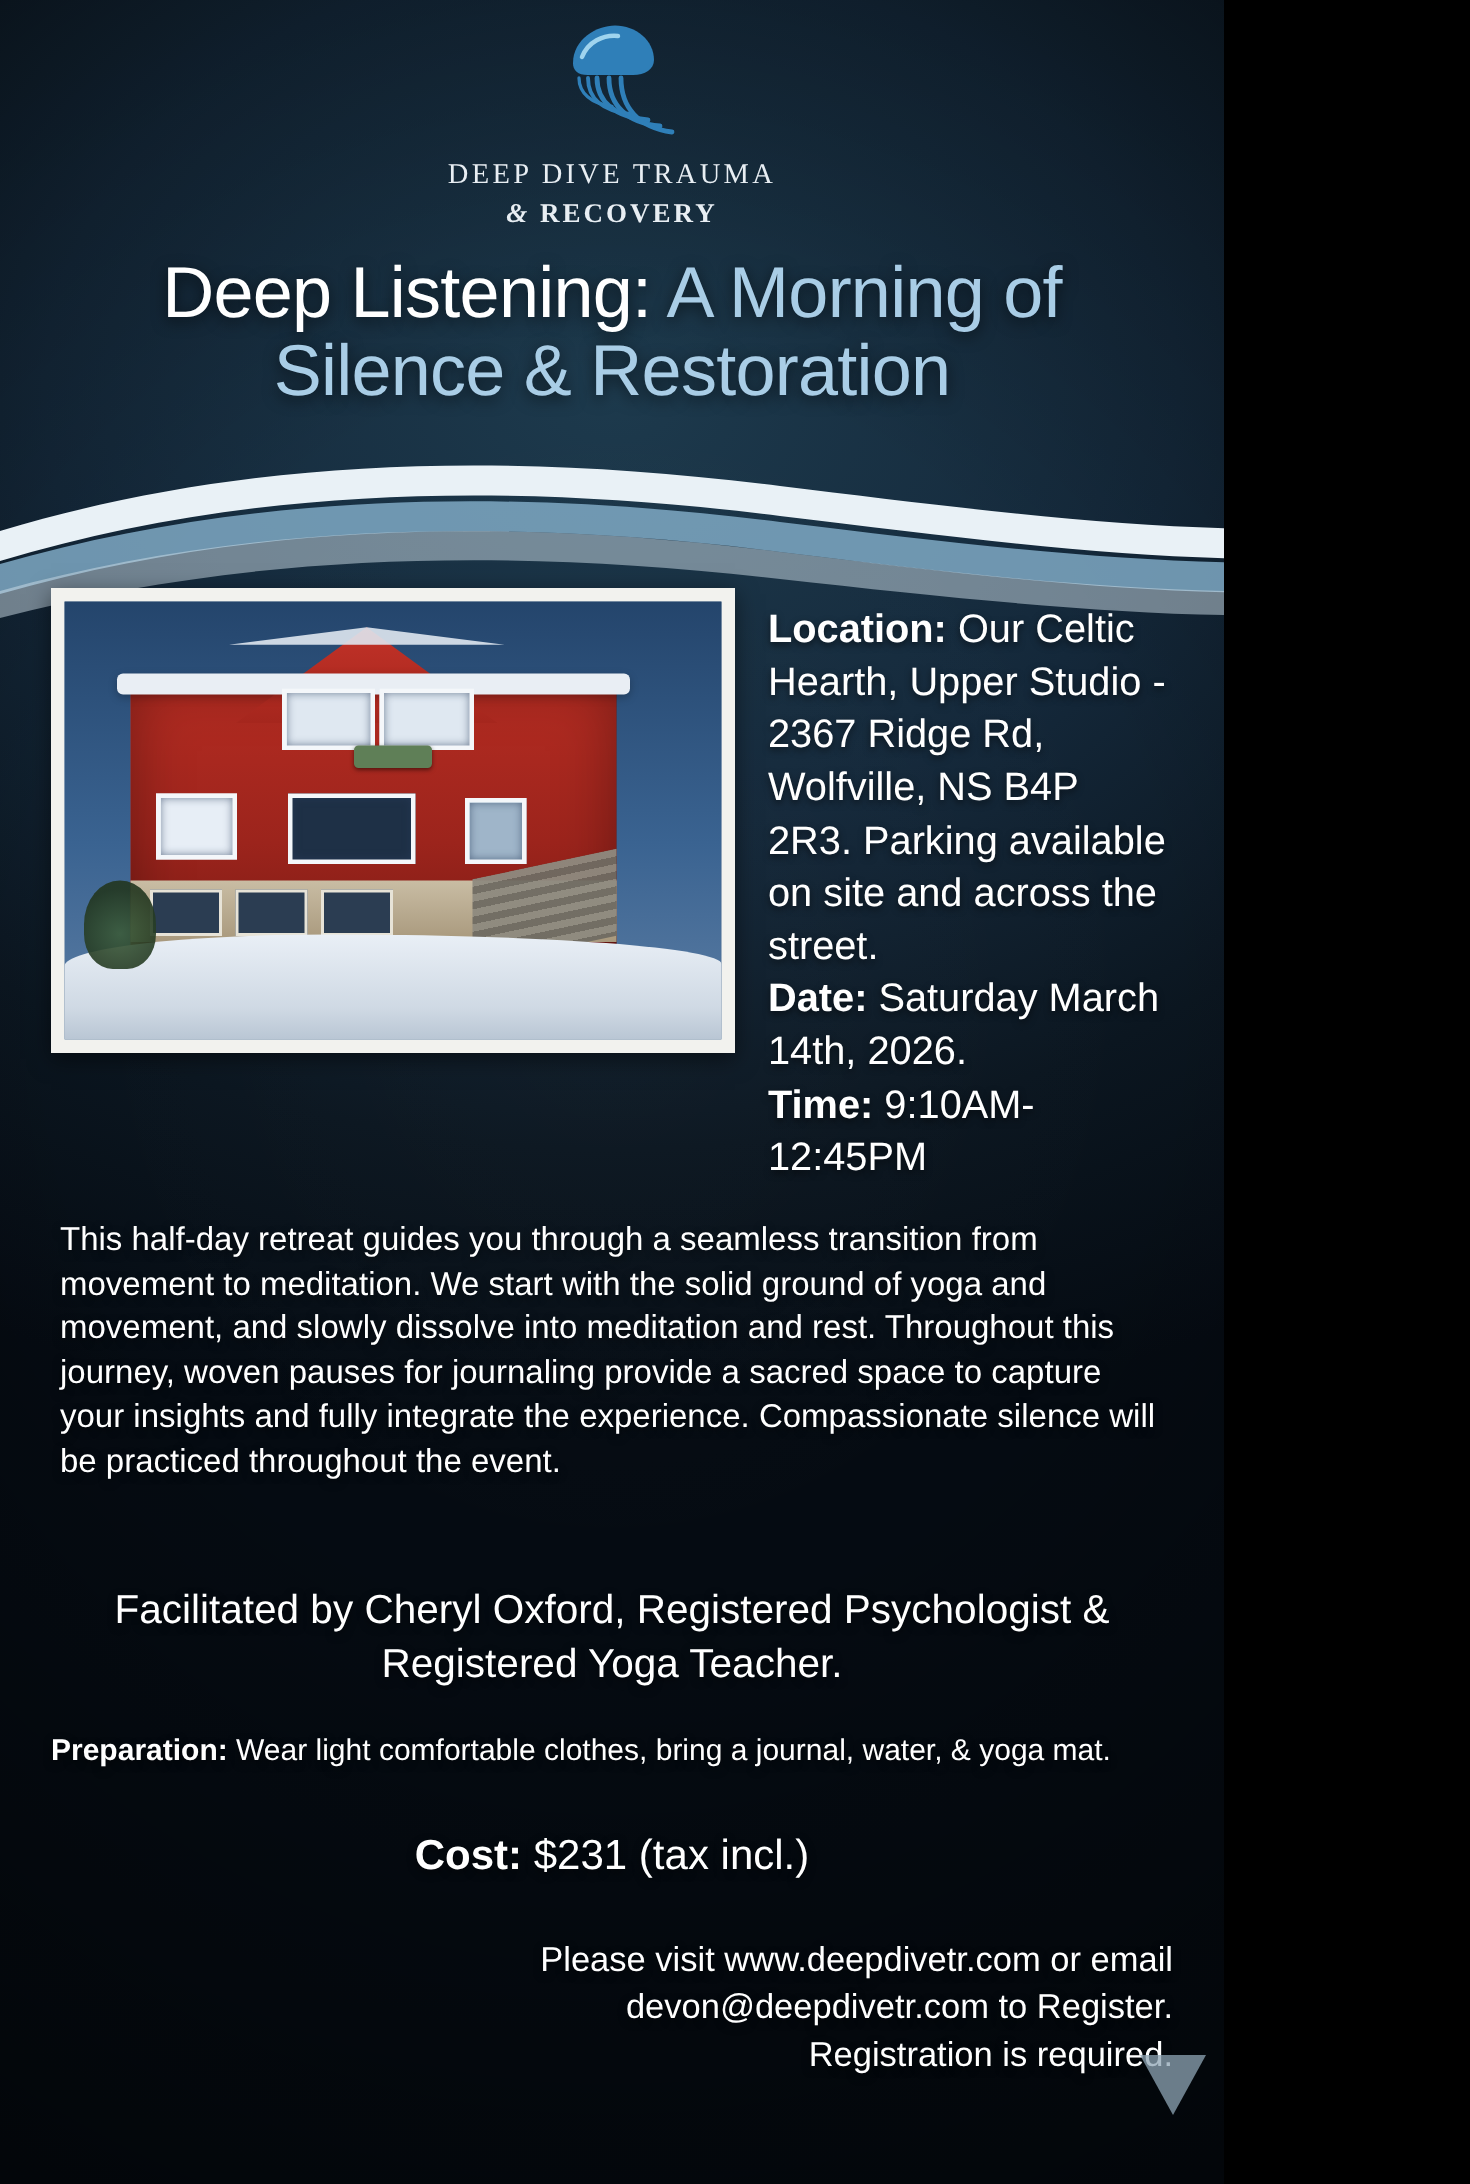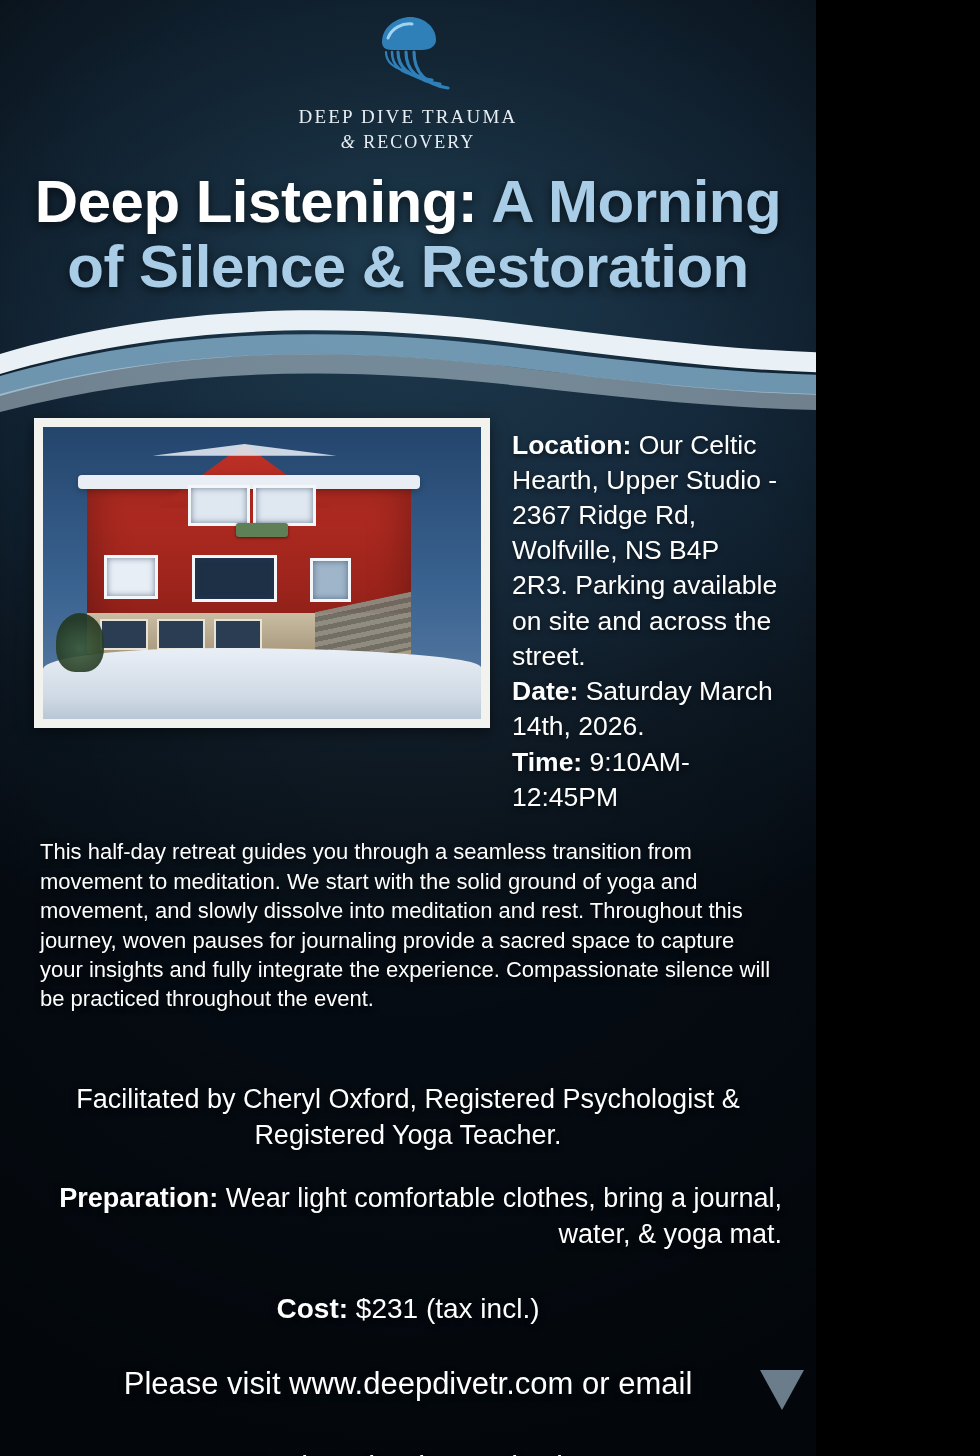--- a/index.html
+++ b/index.html
@@ -45,35 +45,36 @@
     color: #e8eef3;
     font-size: 19px;
     line-height: 1.35;
     font-variant: small-caps;
     text-transform: uppercase;
   }
   .logo-text .line2 {
     display: block;
     font-size: 18px;
     letter-spacing: 2px;
+    font-weight: bold;
   }
   .amp {
     font-family: "Liberation Serif", serif;
     font-style: italic;
     text-transform: none;
   }
 
   
   .title {
     position: relative;
     z-index: 4;
     margin: 16px 28px 0 28px;
     text-align: center;
-    font-size: 60px;
-    font-weight: bold;
+    font-size: 48px;
+    font-weight: normal;
     line-height: 1.08;
     letter-spacing: -0.5px;
     text-shadow: 0 3px 10px rgba(0,0,0,0.6);
   }
   .title .t-white { color: #ffffff; }
   .title .t-blue  { color: #a9cde6; }
 
   
   .wave-wrap {
     position: absolute;
@@ -239,35 +240,35 @@
   }
   .facilitator {
     margin-top: 67px;
     text-align: center;
     font-size: 27px;
     line-height: 1.34;
     text-shadow: 0 2px 6px rgba(0,0,0,0.55);
   }
   .prep {
     margin-top: 2px;
-    text-align: right;
-    font-size: 27px;
+    text-align: left;
+    font-size: 20px;
     line-height: 1.34;
     text-shadow: 0 2px 6px rgba(0,0,0,0.55);
   }
   .cost {
     margin-top: 40px;
     text-align: center;
     font-size: 28px;
     text-shadow: 0 2px 6px rgba(0,0,0,0.55);
   }
   .register {
     margin-top: 38px;
-    text-align: center;
-    font-size: 31px;
+    text-align: right;
+    font-size: 23px;
     line-height: 1.36;
     text-shadow: 0 2px 6px rgba(0,0,0,0.55);
   }
   .corner-mark {
     position: absolute;
     right: 12px;
     bottom: 46px;
     width: 0; height: 0;
     border-left: 22px solid transparent;
     border-right: 22px solid transparent;
@@ -366,20 +367,20 @@
       <span>Wear light comfortable clothes, bring a journal, water, &amp; yoga mat.</span>
     </p>
 
     <p class="cost">
       <b>Cost:</b>
       <span>$231 (tax incl.)</span>
     </p>
 
     <p class="register">
       <span>Please visit www.deepdivetr.com or email</span><br>
-      <br>
+      <span>devon@deepdivetr.com to Register.</span><br>
       <span>Registration is required.</span>
     </p>
 
   </div>
 
   <div class="corner-mark"></div>
 </div>
 
 </body></html>

